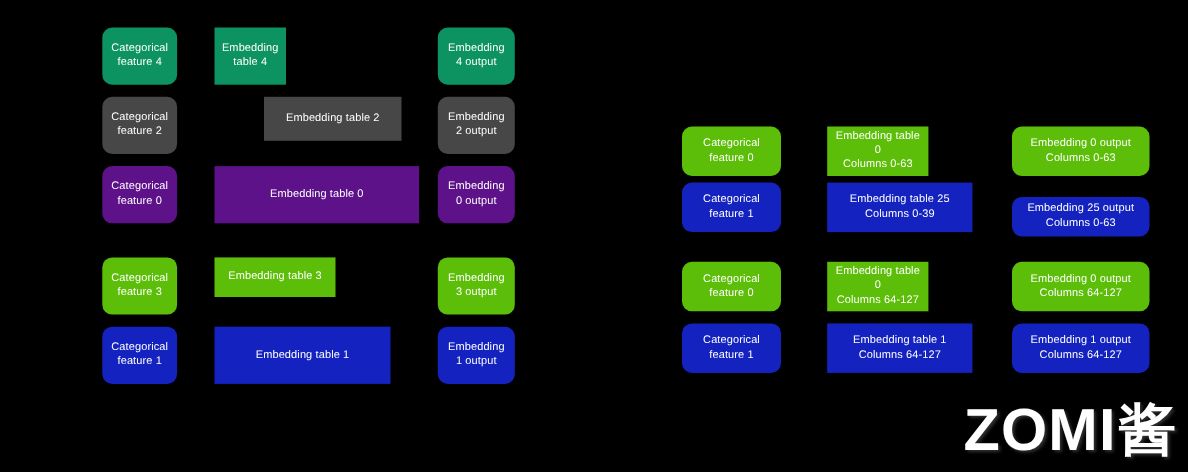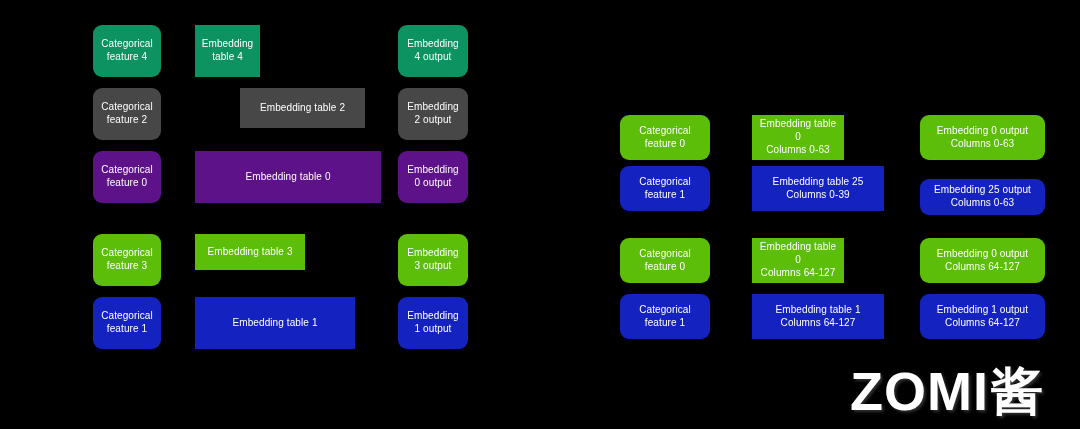--- a/index.html
+++ b/index.html
@@ -36,21 +36,21 @@
     padding: 2px 4px;
     -webkit-font-smoothing: antialiased;
   }
   .rounded { border-radius: 9px; }
   .sharp   { border-radius: 0px; }
 
   .watermark {
     position: absolute;
     display: flex;
     align-items: center;
-    justify-content: flex-start;
+    justify-content: flex-end;
     color: #ffffff;
     font-weight: 700;
     letter-spacing: 1px;
     text-shadow: 2px 2px 3px rgba(90,90,90,0.55);
     user-select: none;
   }
   .wm-latin {
     font-size: 54px;
     font-family: "Liberation Sans", sans-serif;
     line-height: 1;

